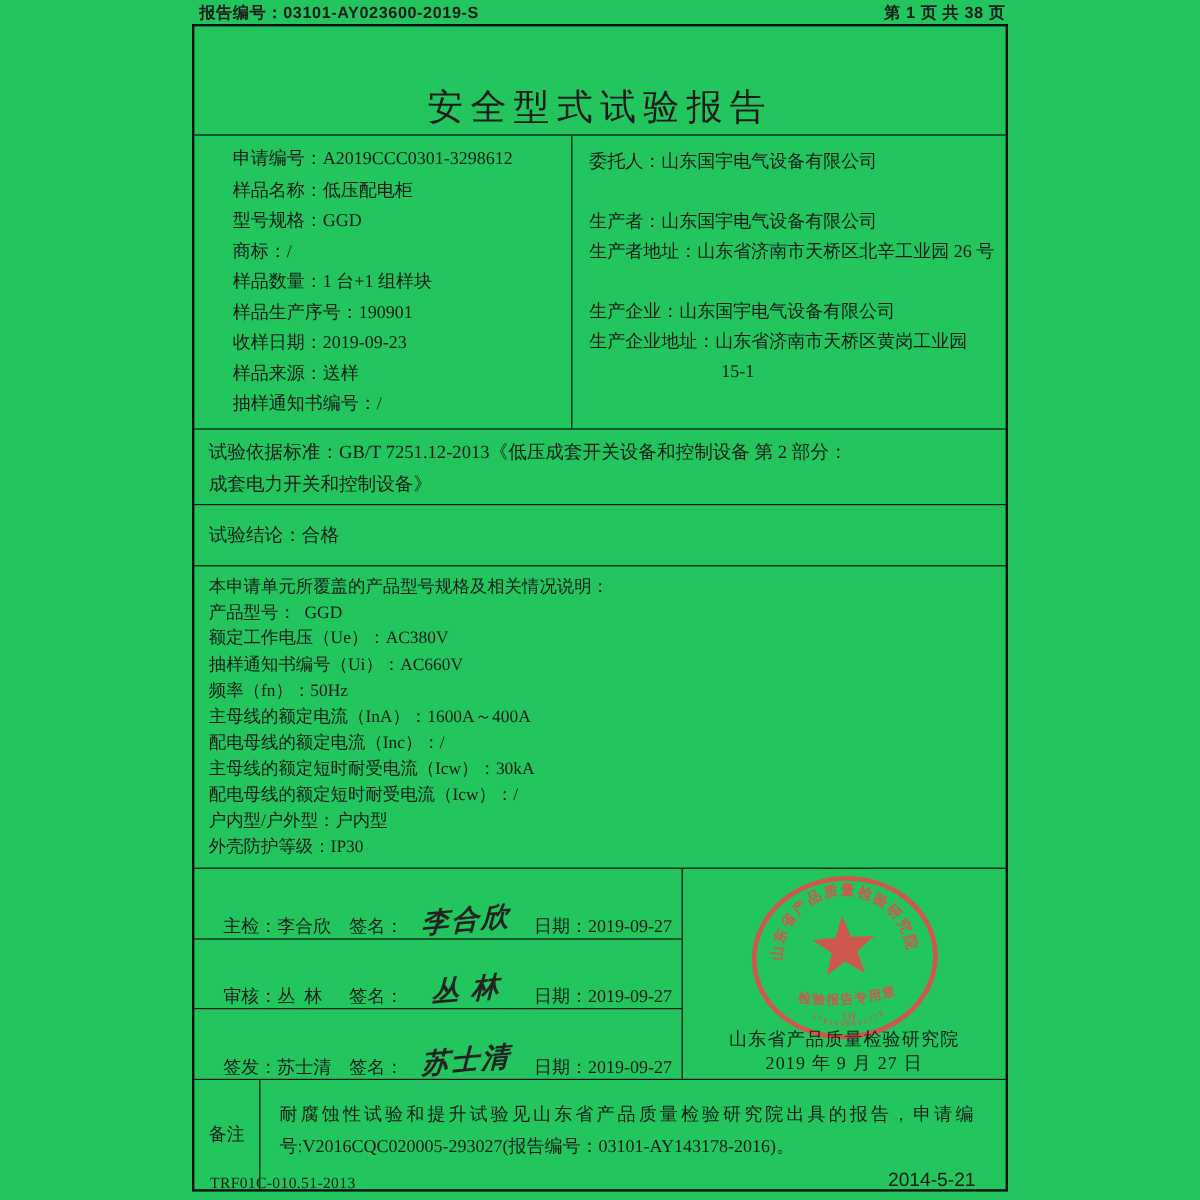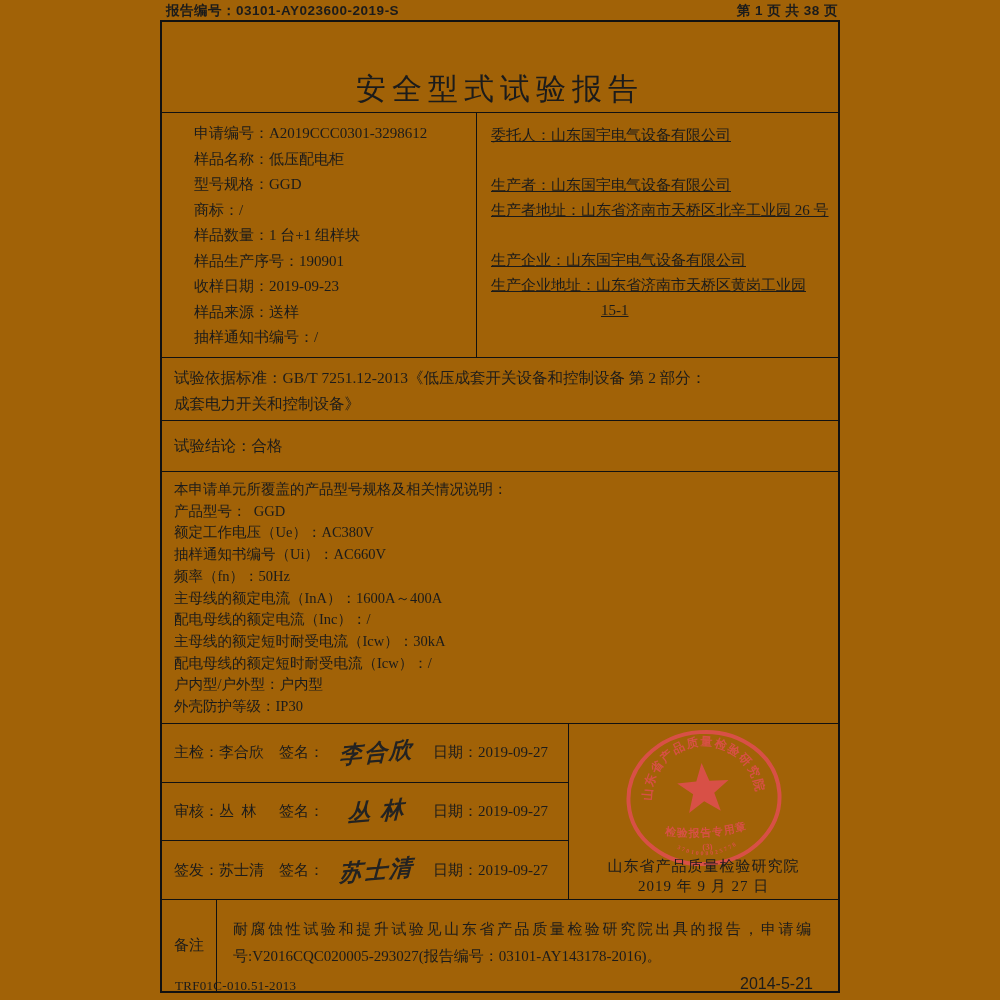--- a/index.html
+++ b/index.html
@@ -1,18 +1,18 @@
 <!DOCTYPE html>
 <html><head>
 <meta charset="utf-8">
 <style>
   * { margin:0; padding:0; box-sizing:border-box; }
   html,body { background:#fff; }
   .page {
-    position:relative; width:1000px; height:1000px; background:#a16207;
+    position:relative; width:1000px; height:1000px; background:#22c55e;
     font-family:"Liberation Serif","DejaVu Serif",serif;
     color:#1b1b1b; overflow:hidden;
   }
   .doc { position:absolute; left:160px; top:0; width:680px; }
 
   .header-row {
     display:flex; justify-content:space-between; align-items:flex-end;
     height:20px; padding:2px 2px 0 6px;
     font-family:"Liberation Sans","DejaVu Sans",sans-serif;
     font-size:13.5px; font-weight:bold; letter-spacing:0.5px;
@@ -24,35 +24,35 @@
 
   .title-row {
     height:46px; display:flex; align-items:center; justify-content:center;
     font-size:30px; letter-spacing:6px; font-weight:500;margin-top:44px;
   }
 
   .info-row { height:245px; display:flex; font-size:15px;padding-left:20px; }
   .info-left { width:295px; border-right:1.5px solid #111; padding:8px 6px 0 12px; }
   .info-left .line { line-height:25.5px; white-space:pre-wrap; }
   .info-right { flex:1; padding:10px 6px 0 14px; }
-  .info-right .line { line-height:25px; white-space:pre-wrap;text-decoration:underline; }
+  .info-right .line { line-height:25px; white-space:pre-wrap; }
   .grp-gap { height:25px; }
   .addr2 { text-indent:110px; }
 
   .standard-row { height:63px; padding:7px 10px 0 12px; font-size:15.5px; }
   .standard-row .line { line-height:26px; white-space:pre-wrap; }
 
   .conclusion-row { height:51px; padding:15px 22px 0 12px; font-size:15.5px; }
 
   .product-row { height:252px; padding:7px 10px 0 12px; font-size:14.5px; }
   .product-row .line { line-height:21.7px; white-space:pre-wrap; }
 
   .sig-section { height:176px; display:flex; }
   .sig-left { width:407px; border-right:1.5px solid #111; display:flex; flex-direction:column; }
-  .sig-row { display:flex; align-items:center; padding-left:12px; font-size:15px; border-top:1.5px solid #111; flex:1; }
+  .sig-row { display:flex; align-items:flex-end; padding-left:24px; font-size:15px; border-top:1.5px solid #111; flex:1; }
   .sig-row:first-child { border-top:none; }
   .sig-role { width:103px; white-space:pre-wrap; }
   .sig-label { margin-left:2px; }
   .signature {
     width:105px; text-align:center;
     font-family:"Liberation Sans","DejaVu Sans",sans-serif;
     font-style:italic; font-weight:600; font-size:23px; letter-spacing:2px;
     transform:rotate(-5deg) skewX(-6deg); color:#222;
   }
   .sig-date { margin-left:4px; white-space:pre-wrap; }

